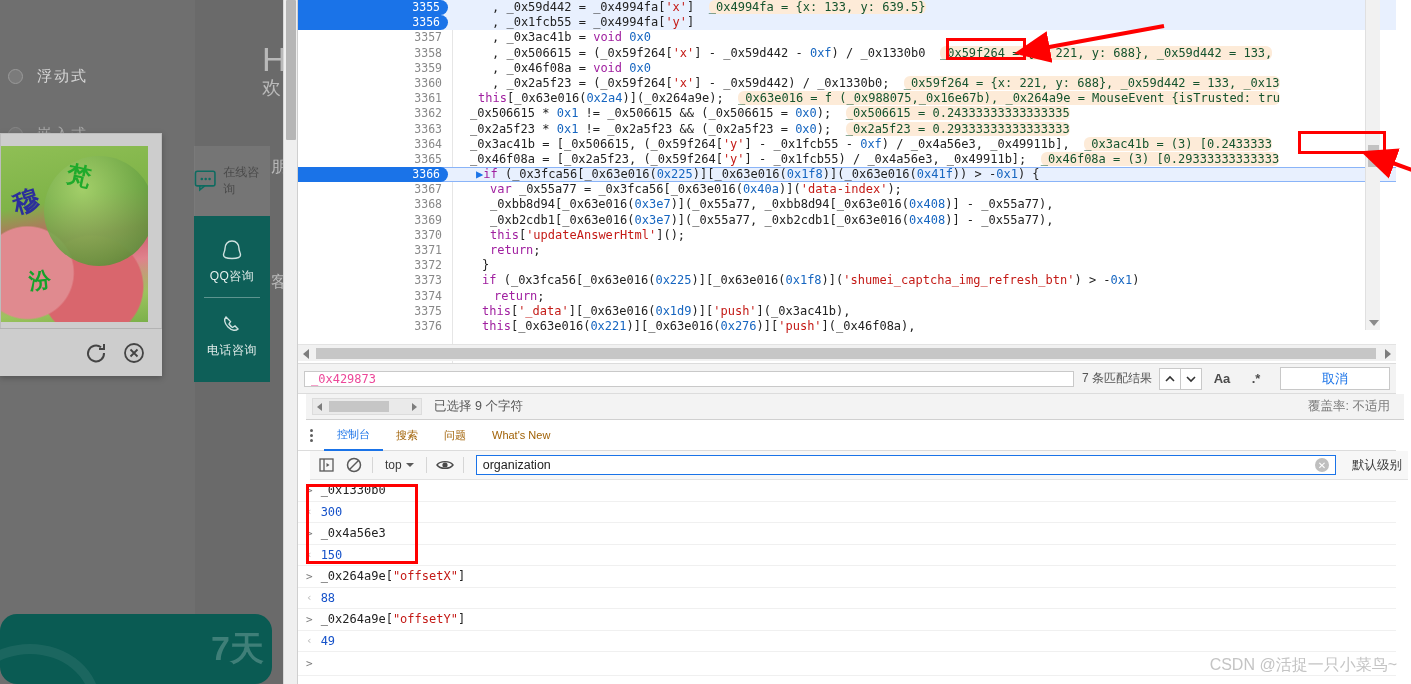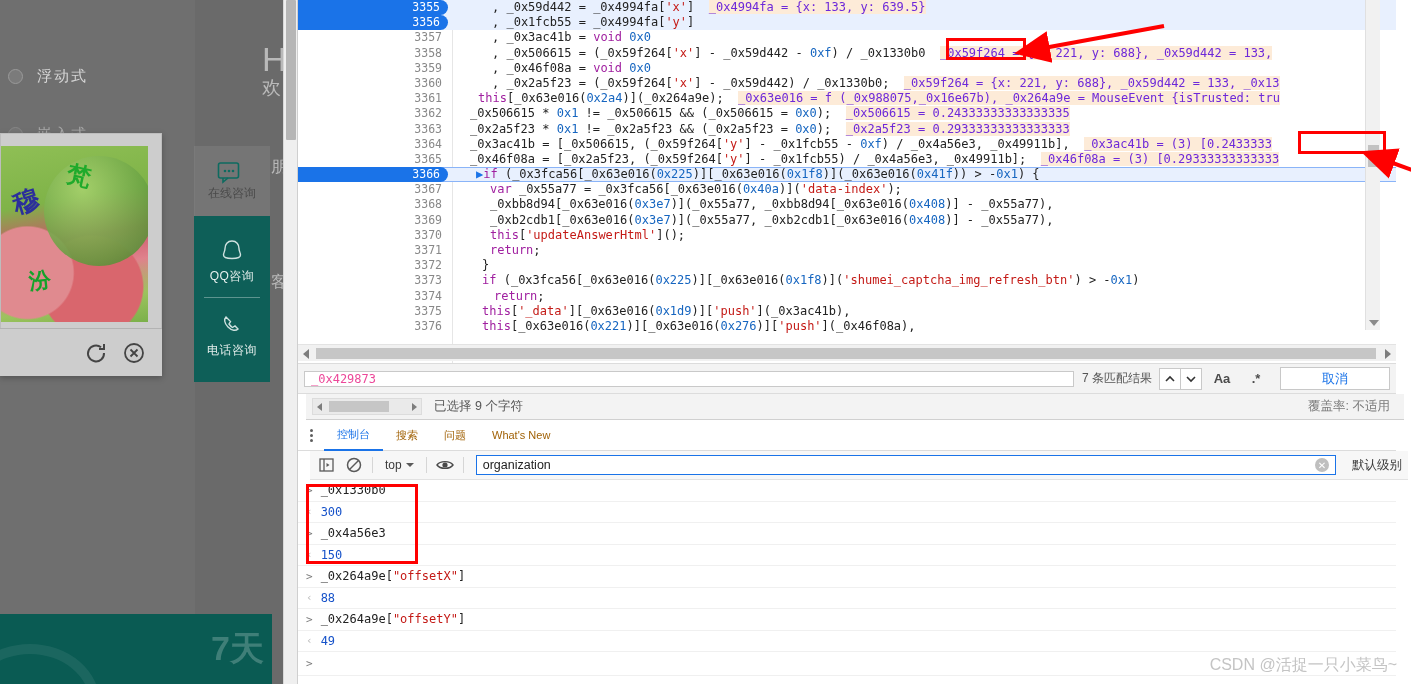--- a/index.html
+++ b/index.html
@@ -43,21 +43,21 @@
   .consult-item {
     display:flex; flex-direction: column; align-items:center;
     margin-top: 12px; font-size: 12px; color: #e6efed; text-align: center;
   }
   .consult-item .ci-label { margin-top: 4px; letter-spacing: .5px; }
   .consult-sep { width: 56px; height: 1px; background: #5d948f; margin: 12px 0 2px; }
 
   .consult-top {
     position:absolute; left:194px; top:146px; width:76px; height:70px;
     background: rgba(255,255,255,0.08);
-    display:flex; flex-direction:column; align-items:center; justify-content:center;
+    display:flex; flex-direction:row; align-items:center; justify-content:center;
     color:#cfcfcf; font-size:12px;
   }
 
   
   .captcha {
     position: absolute; left: 0; top: 133px; width: 162px; height: 243px;
     background: #cdcdcd; border: 1px solid #bdbdbd;
     box-shadow: 0 2px 6px rgba(0,0,0,.25);
   }
   .captcha-img {
@@ -87,21 +87,21 @@
     display:flex; align-items:center; padding-left: 4px; letter-spacing: 1px;
   }
   .captcha-bottom {
     position:absolute; left: 0; top: 328px; width: 162px; height: 48px;
     background:#cdcdcd; border-top:1px solid #b3b3b3;
     display:flex; align-items:center; justify-content:flex-end; gap: 14px; padding-right: 16px;
   }
   .ico-btn { width: 24px; height: 24px; color:#444; }
 
   .banner-green {
-    position:absolute; left:0; top:614px; width:272px; height:70px; background:#0a5b53; overflow:hidden;
+    position:absolute; left:0; top:614px; width:272px; height:70px; background:#0a5b53; overflow:hidden;border-radius:17px;
   }
   .banner-green .btxt {
     position:absolute; right: 8px; top: 12px; color:#3f7f78; font-size: 34px; font-weight:bold;
   }
   .banner-green .swoosh {
     position:absolute; left:-40px; top:30px; width:140px; height:120px;
     border-radius:50%; border: 10px solid rgba(255,255,255,.07);
   }
   .left-scroll {
     position:absolute; left:283px; top:0; width:14px; height:684px; background:#efefef;
@@ -130,21 +130,21 @@
   .ln {
     position:absolute; left:0; top:0; width:152px; text-align:right; padding-right:8px;
     color:#888; font-size:11.5px; line-height:15.2px;
   }
   .code {
     position:absolute; left:162px; top:0; line-height:15.2px; color:#222; white-space:pre;
   }
   .row-sel { background:#e8f0fe; }
   .row-sel .ln { background:#1a73e8; color:#fff; border-radius:0 8px 8px 0; width:150px; }
   .row-sel-line { box-shadow: inset 0 1px 0 #8ab4f8, inset 0 -1px 0 #8ab4f8; }
-  .ev { background:#fdebd8; color:#6d28d9; }
+  .ev { background:#fdebd8; color:#14532d;border-radius:6px; }
   .k { color:#a020a0; }
   .num { color:#1565c0; }
   .str { color:#c41a16; }
   .this { color:#a020a0; }
   .arrow-tri { color:#1a73e8; }
 
   .edit-vscroll {
     position:absolute; right:16px; top:0; width:15px; height:330px; background:#f1f1f1;
     border-left:1px solid #e0e0e0;
   }

